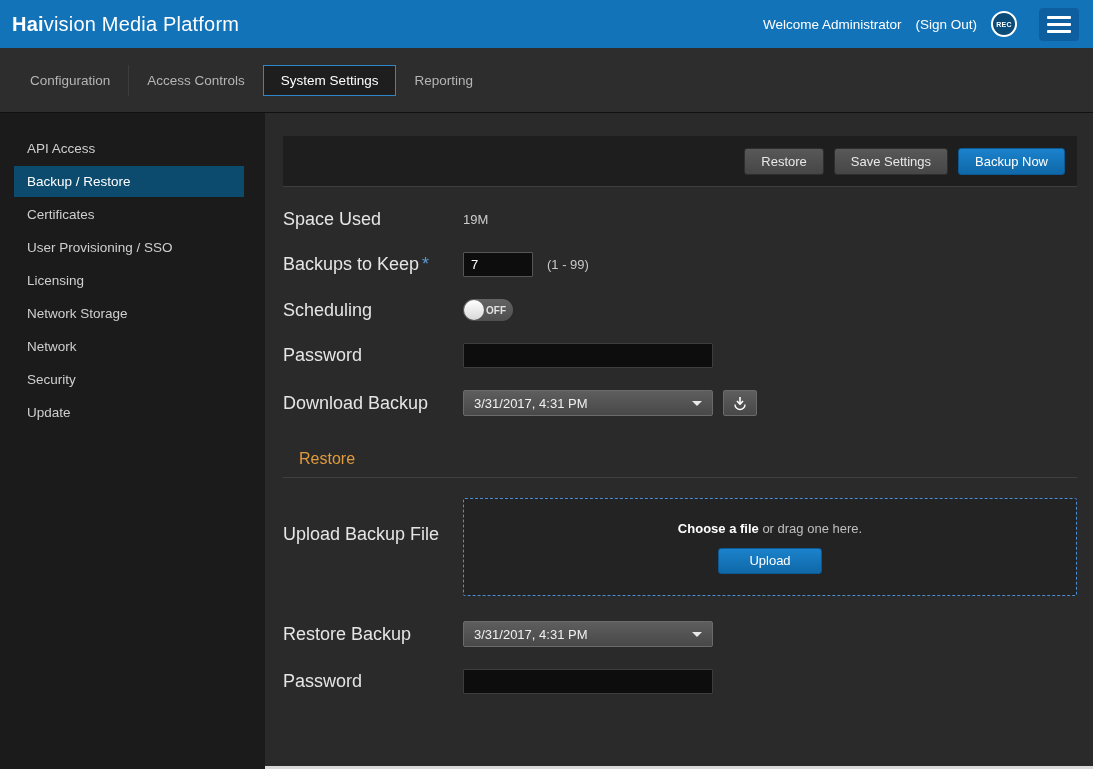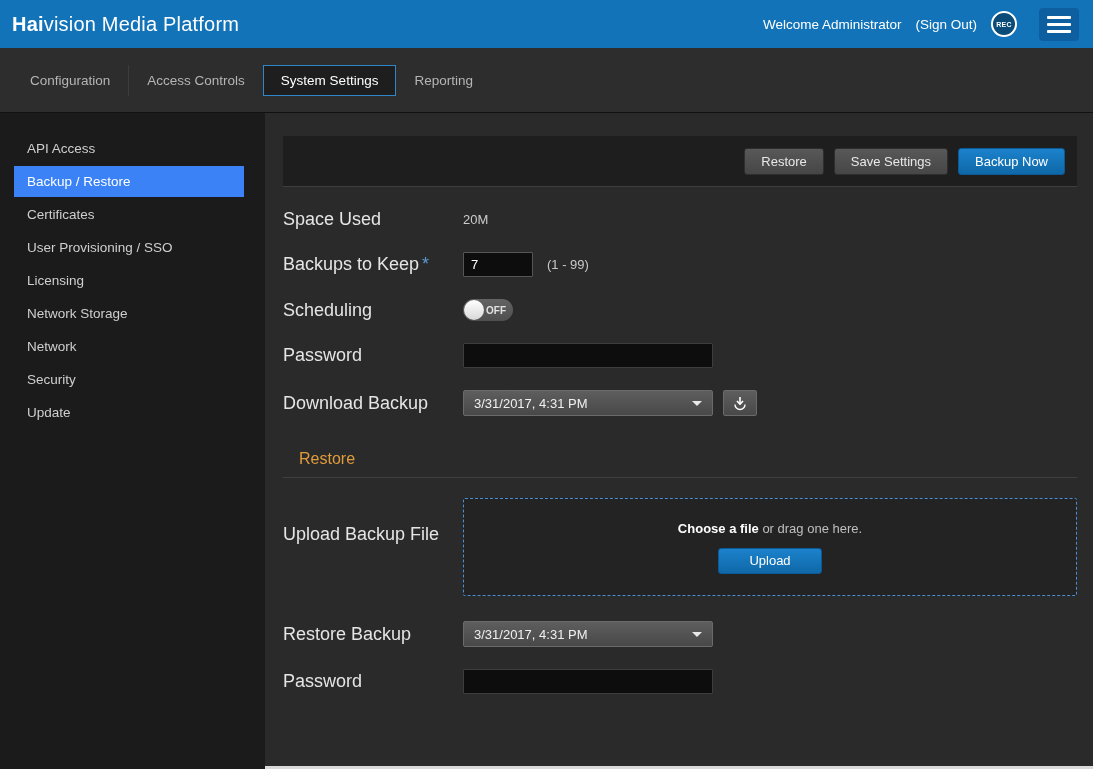--- a/index.html
+++ b/index.html
@@ -90,21 +90,21 @@
     flex-shrink: 0;
   }
   .side-item {
     font-size: 13.5px;
     color: #cfcfcf;
     padding: 8px 10px 8px 27px;
     margin: 0 21px 2px 0;
     cursor: pointer;
   }
   .side-item.selected {
-    background: #3b82f6;
+    background: #0c4a6e;
     color: #ffffff;
     margin-left: 14px;
     padding-left: 13px;
     margin-right: 21px;
   }
 
   .main {
     flex: 1;
     background: #2a2a2a;
     padding: 0 16px 0 18px;
@@ -304,21 +304,21 @@
     <div class="toolbar">
       <button class="btn">Restore</button>
       <button class="btn">Save Settings</button>
       <button class="btn primary">Backup Now</button>
     </div>
 
     <div class="divider"></div>
 
     <div class="form-row">
       <div class="form-label">Space Used</div>
-      <div class="static-value">20M</div>
+      <div class="static-value">19M</div>
     </div>
 
     <div class="form-row">
       <div class="form-label">
         <span>Backups to Keep</span><span class="req">*</span>
       </div>
       <input class="text-input small" type="text" value="7" style="">
       <span class="hint">(1 - 99)</span>
     </div>
 

